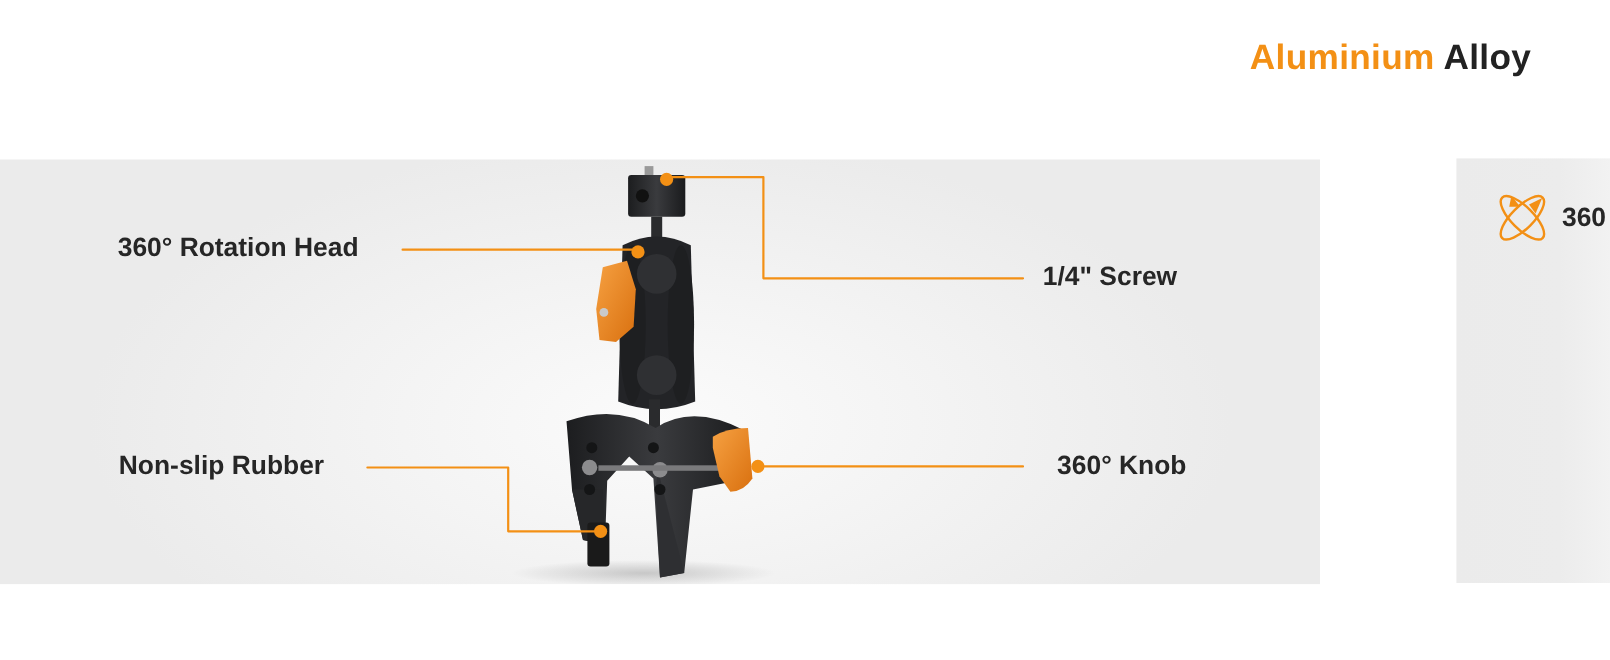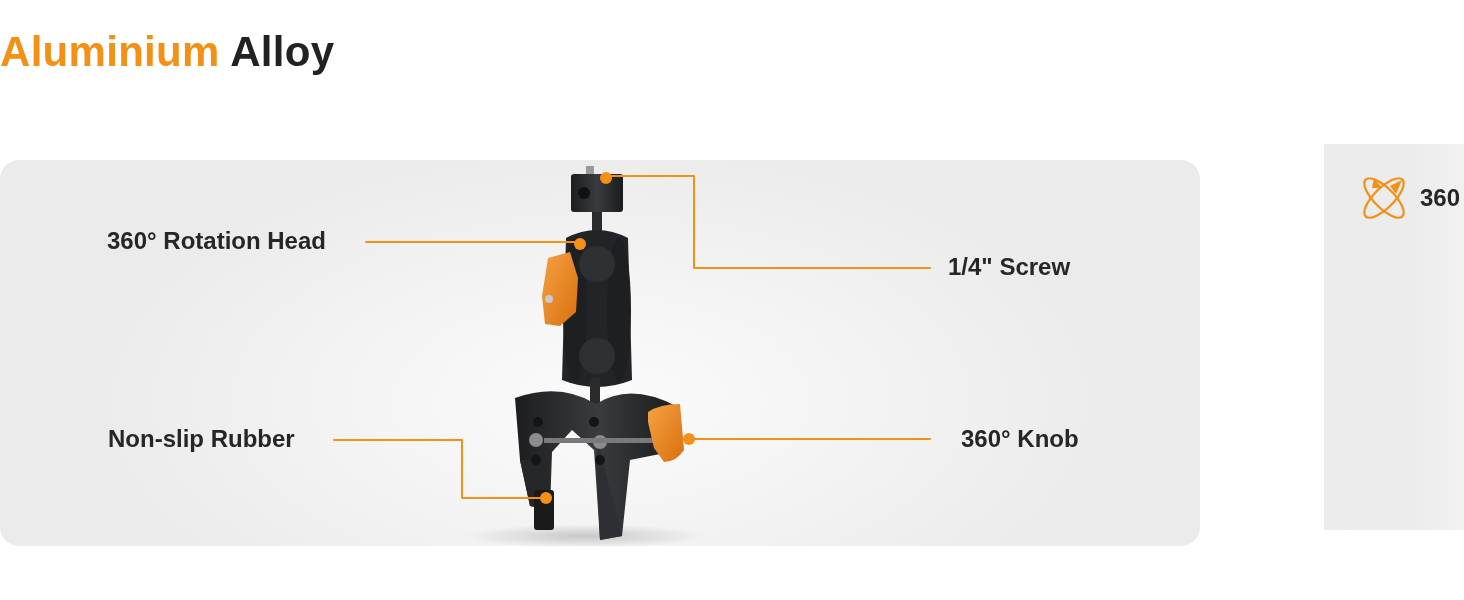--- a/index.html
+++ b/index.html
@@ -1,30 +1,29 @@
 <!DOCTYPE html>
 <html><head>
 <meta charset="utf-8">
 <style>
   * { box-sizing: border-box; margin: 0; padding: 0; }
   html, body { width: 1464px; height: 600px; overflow: hidden; background: #ffffff; }
   body { position: relative; font-family: "Liberation Sans", "DejaVu Sans", sans-serif; color: #222; }
 
   .title {
-    position: absolute; top: 30px; left: 0; width: 1392px; text-align: left;
-    font-size: 42px; font-weight: bold; letter-spacing: 0.3px; line-height: 44px;
+    position: absolute; top: 30px; left: 0; width: 1392px; text-align: right;
+    font-size: 32px; font-weight: bold; letter-spacing: 0.3px; line-height: 44px;
   }
   .title .accent { color: #f39015; }
   .title .dark { color: #222222; }
 
   .panel {
-    position: absolute; top: 160px; left: 0; width: 1200px; height: 386px;
+    position: absolute; top: 145px; left: 0; width: 1200px; height: 386px;
     background: radial-gradient(ellipse 520px 260px at 600px 240px, #fbfbfb 0%, #f4f4f4 45%, #ebebeb 100%);
     overflow: hidden;
-    border-radius: 19px;
   }
   .panel2 {
     position: absolute; top: 144px; left: 1324px; width: 156px; height: 386px;
     background: linear-gradient(90deg, #ebebeb 0%, #ececec 60%, #f4f4f4 100%);
     overflow: hidden;
     padding-left: 32px;
   }
 
   .label {
     position: absolute; font-size: 24px; font-weight: bold; color: #262626; line-height: 28px; white-space: nowrap;

